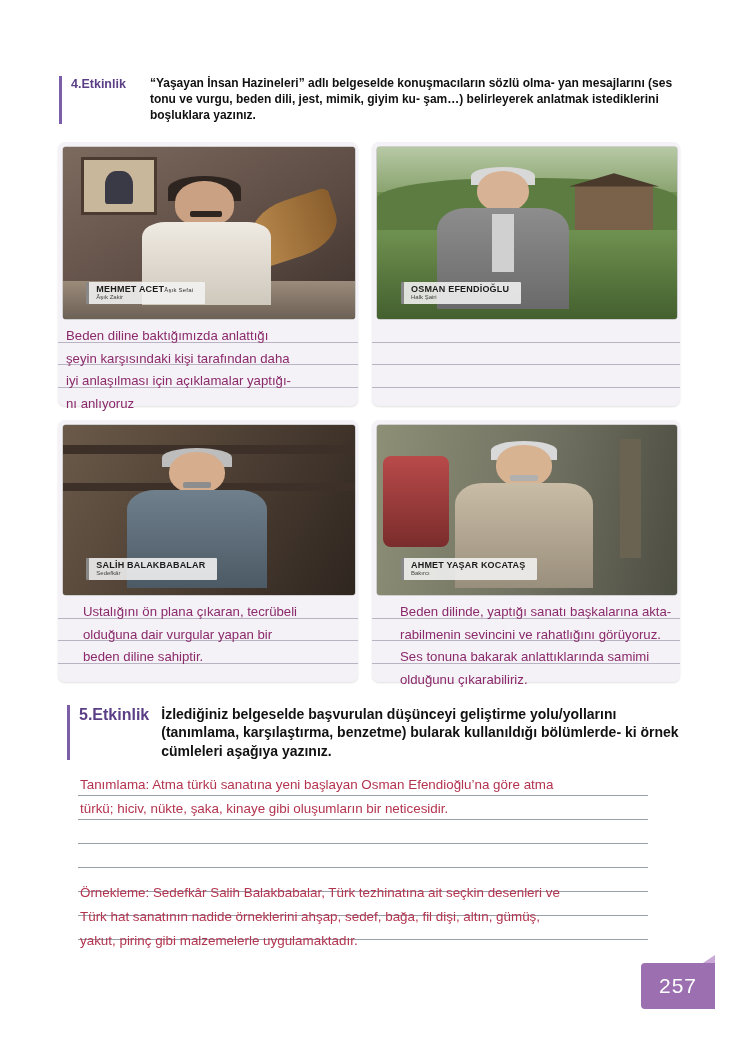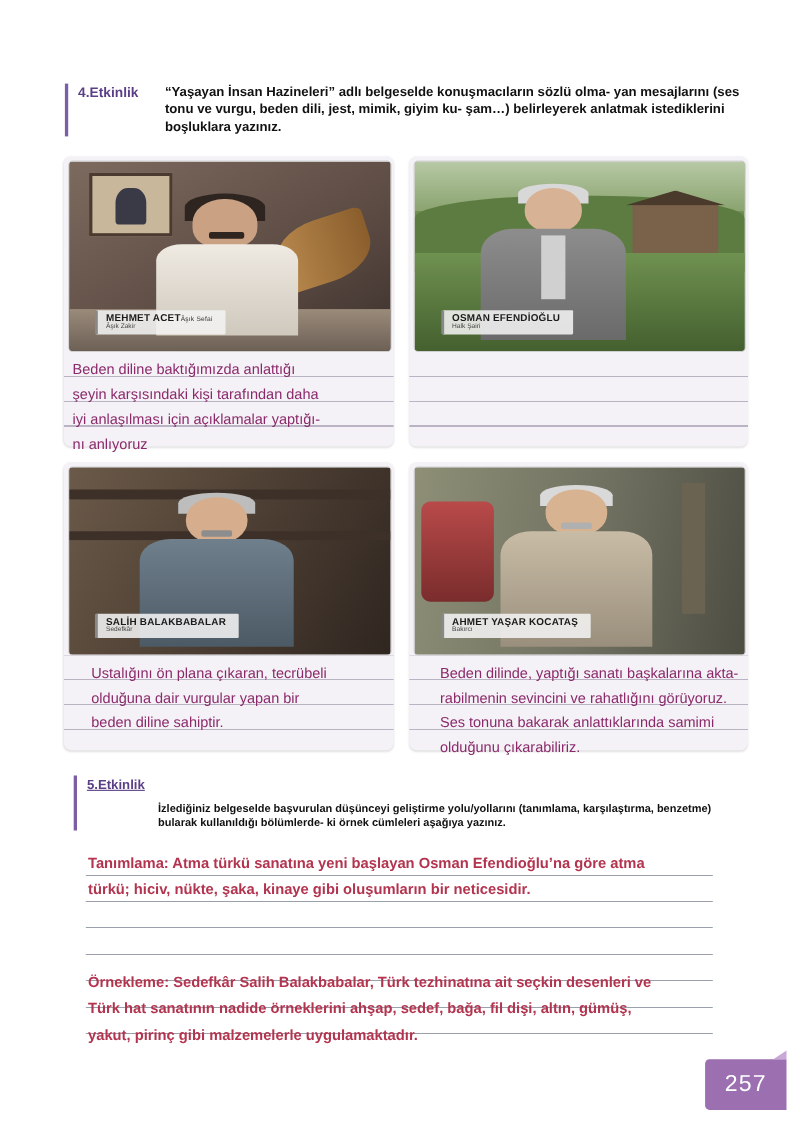--- a/index.html
+++ b/index.html
@@ -52,26 +52,25 @@
   #activity4 {
     left: 59px;
     top: 76px;
     width: 620px;
   }
   #activity5 {
     left: 67px;
     top: 705px;
     width: 612px;
   }
-  #activity5 .act-label { font-size: 12px; text-decoration: underline; }
+  #activity5 .act-label { font-size: 16px; }
   #activity5 .act-text {
-    font-size: 10px;
+    font-size: 14px;
     line-height: 1.32;
     margin-left: 12px;
-    margin-top: 24px;
   }
 
   
   .card {
     position: absolute;
     background: #f4f2f6;
     border-radius: 7px;
     box-shadow: 0 1px 2px rgba(0,0,0,0.12);
     overflow: hidden;
   }
@@ -178,21 +177,20 @@
   .s4 .must { position:absolute; left:40%; top:21%; width:20%; height:4%; background:#b0b0b0; border-radius:2px; }
   .s4 .shirt { position:absolute; left:0; top:26%; width:100%; height:74%; background:linear-gradient(#c8bca6,#9a8f7c); border-radius:20% 20% 0 0; }
 
   
   .ans-block {
     position: absolute;
     font-size: 13.4px;
     line-height: 24px;
     color: #b3344f;
     white-space: pre-line;
-    font-weight: bold;
   }
   .ruled {
     position: absolute;
     background: repeating-linear-gradient(
       to bottom,
       rgba(0,0,0,0) 0px,
       rgba(0,0,0,0) 23px,
       #9aa0ab 23px,
       #9aa0ab 24px
     );

